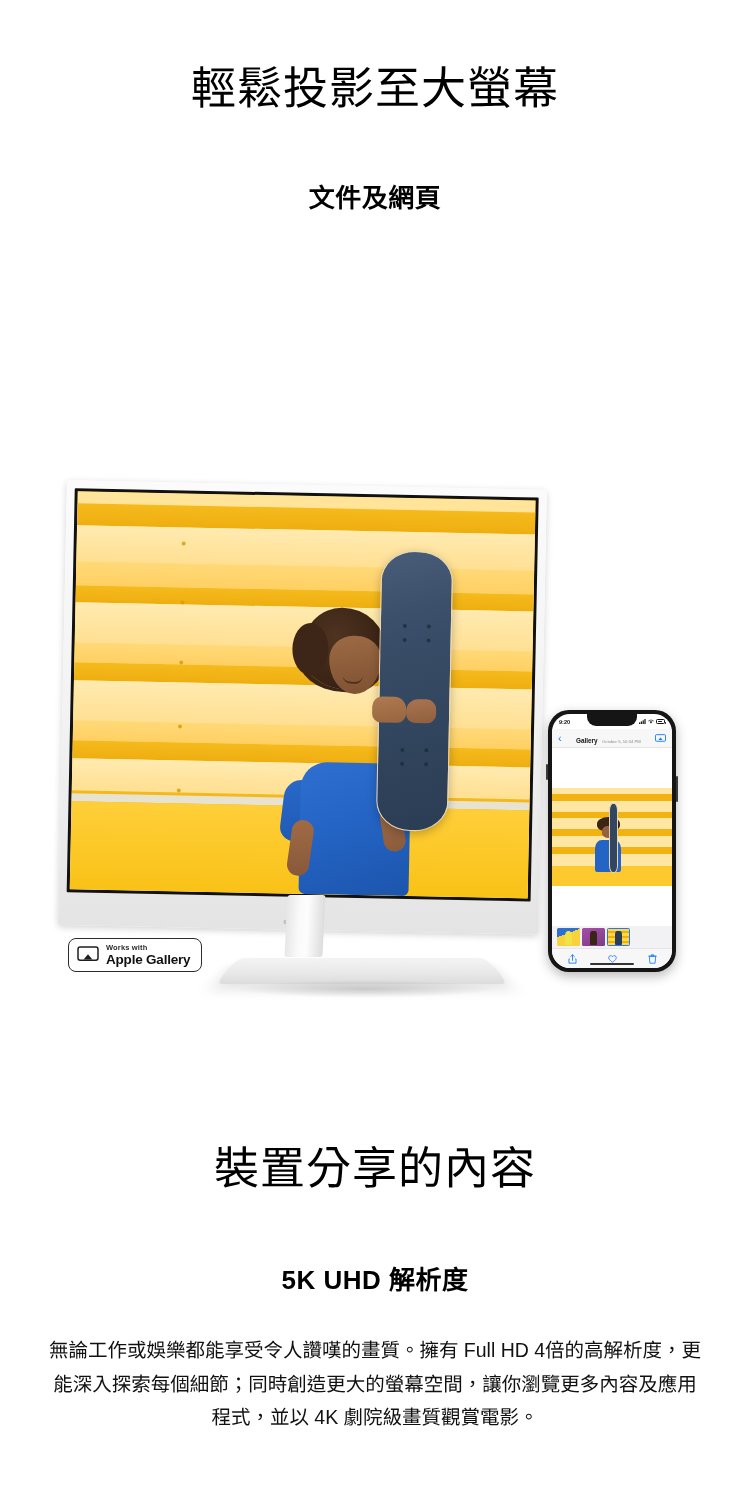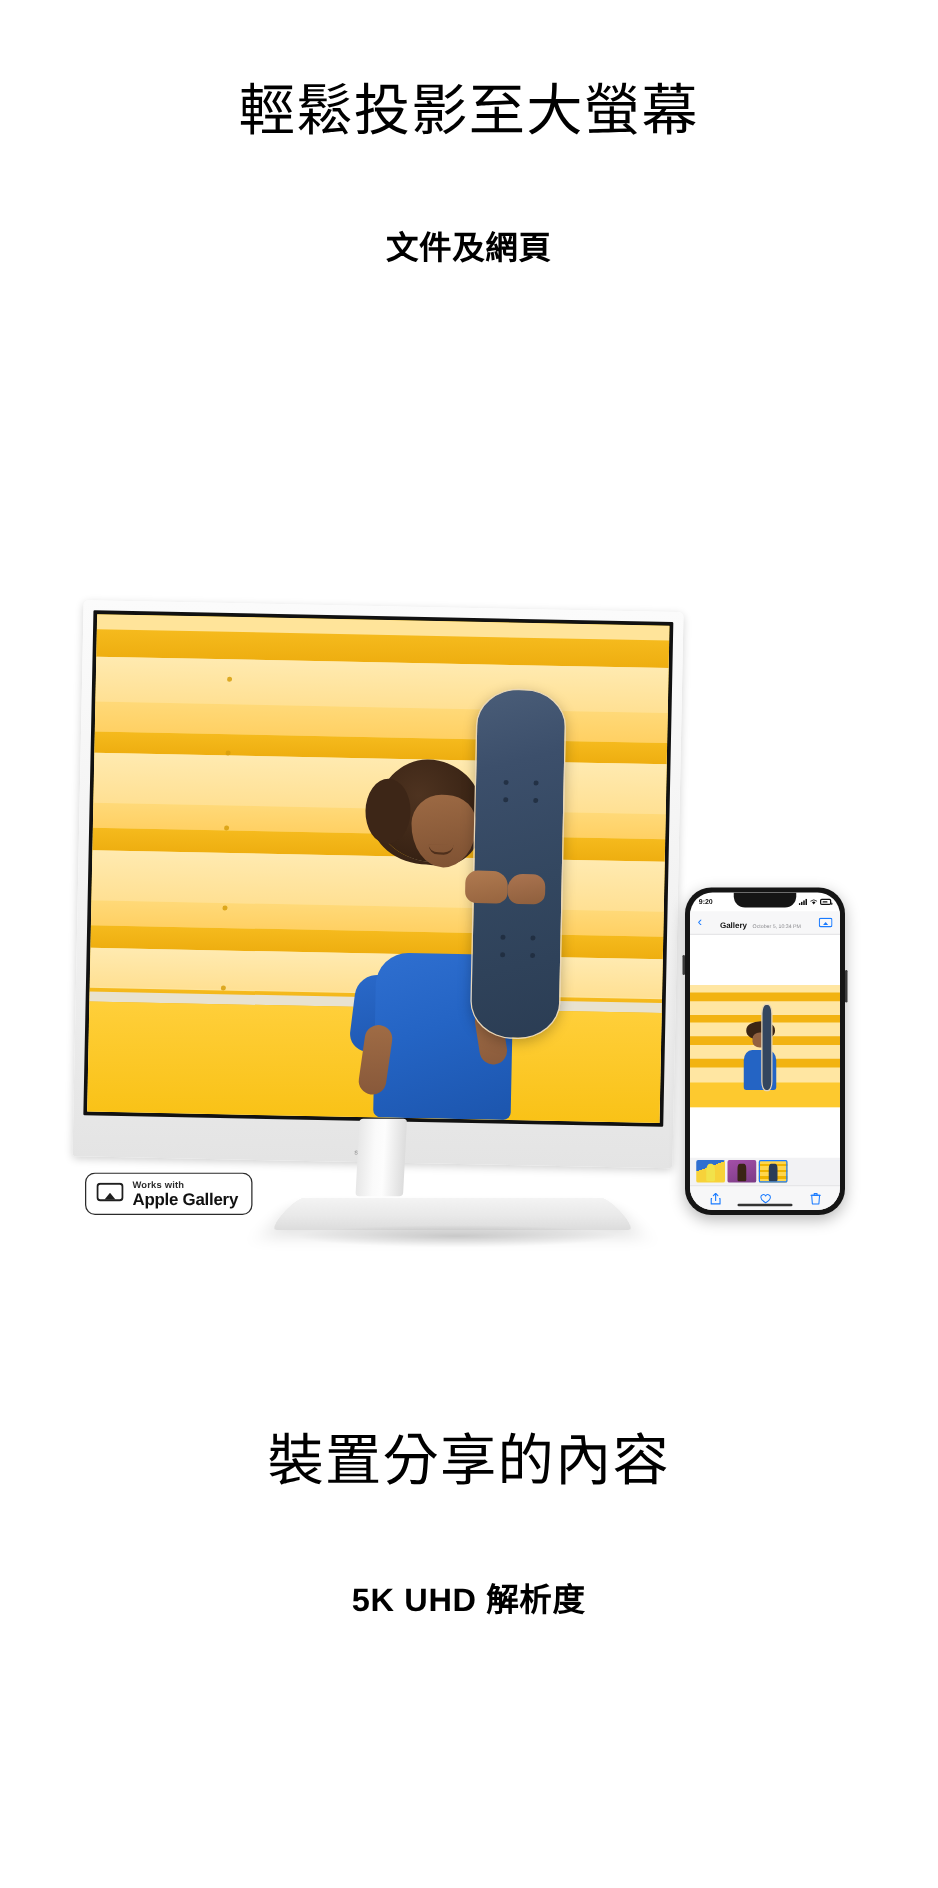--- a/index.html
+++ b/index.html
@@ -527,14 +527,17 @@
   </div>
 
   <div class="section" id="sec-bot">
     <h1 class="headline">裝置分享的內容</h1>
   </div>
 
   <div class="section" id="sec-bot-sub">
     <h2 class="subhead">5K UHD 解析度</h2>
   </div>
 
+  <div class="section" id="sec-bot-body">
+    <p class="body-copy">無論工作或娛樂都能享受令人讚嘆的畫質。擁有 Full HD 4倍的高解析度，更能深入探索每個細節；同時創造更大的螢幕空間，讓你瀏覽更多內容及應用程式，並以 4K 劇院級畫質觀賞電影。</p>
+  </div>
 
 </div>
 
 </body></html>

